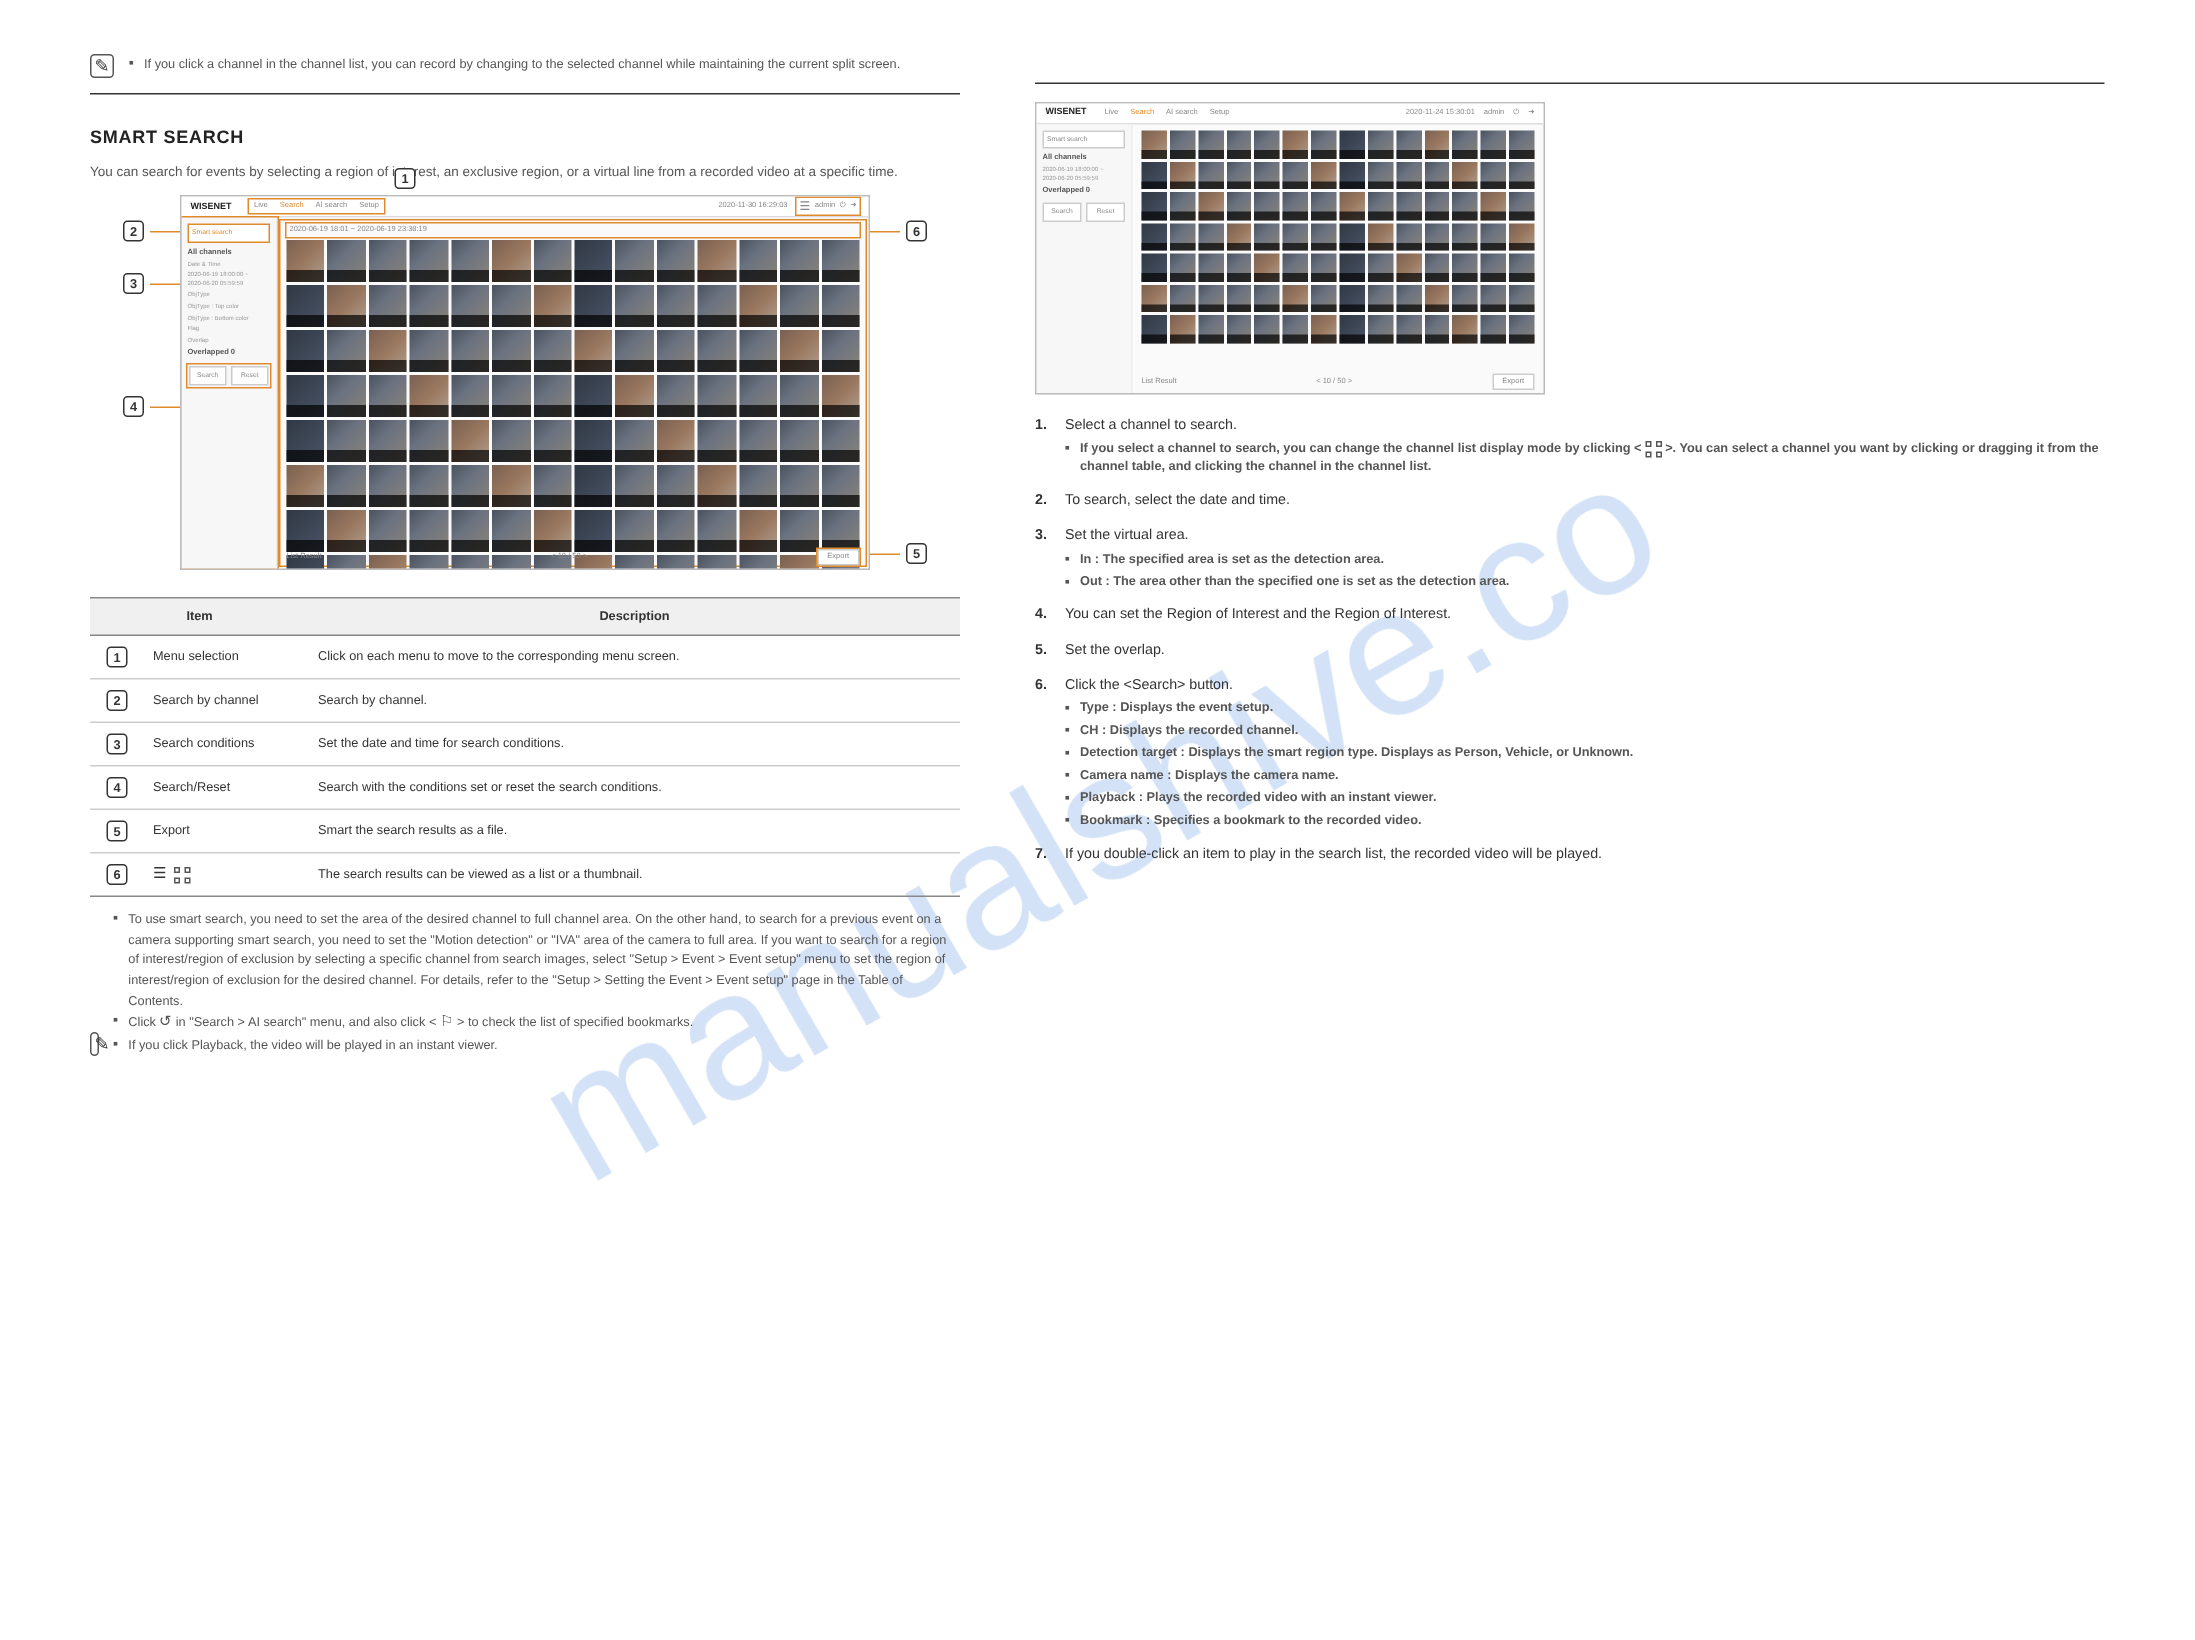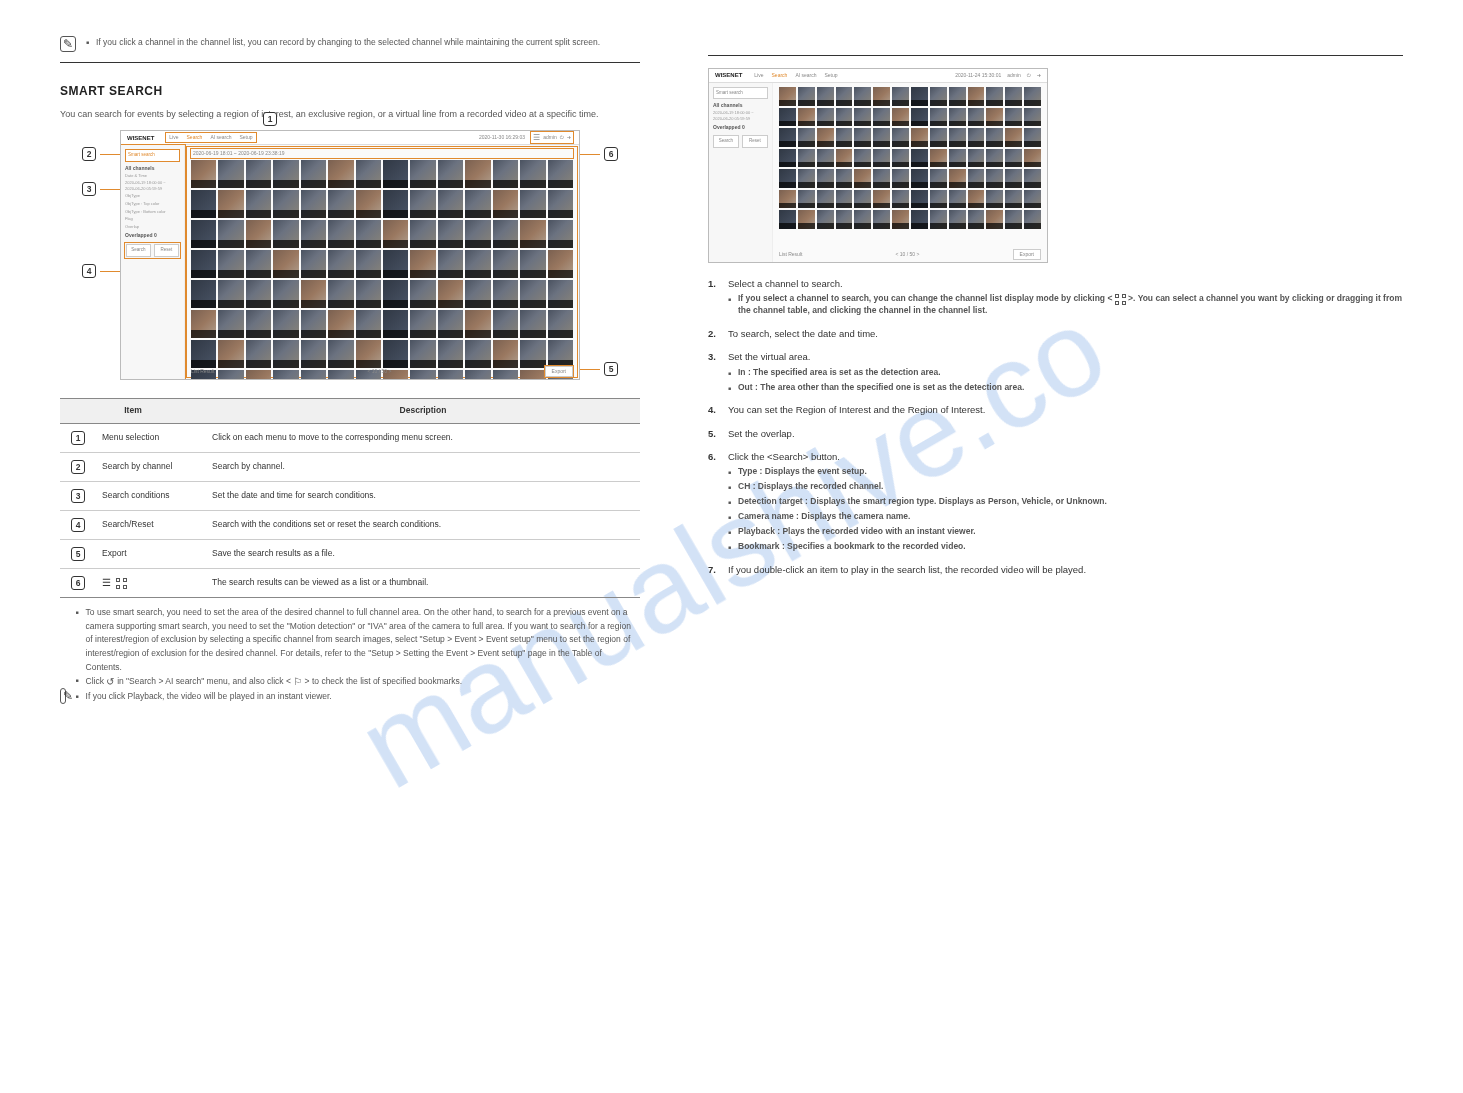--- a/index.html
+++ b/index.html
@@ -20,21 +20,21 @@
     font-size: 120px;
     color: rgba(80, 140, 220, 0.25);
     font-weight: 300;
     pointer-events: none;
     z-index: 0;
     white-space: nowrap;
   }
   .page {
     position: relative;
     display: flex;
-    gap: 68px;
+    gap: 50px;
   }
   .col {
     flex: 1;
     min-width: 0;
   }
   .col-left { flex: 0 0 580px; }
   .col-right { flex: 1; }
   .hr-top {
     border: none;
     border-top: 1px solid #333;
@@ -484,21 +484,21 @@
           <td>Set the date and time for search conditions.</td>
         </tr>
         <tr>
           <td><span class="callout-num">4</span></td>
           <td>Search/Reset</td>
           <td>Search with the conditions set or reset the search conditions.</td>
         </tr>
         <tr>
           <td><span class="callout-num">5</span></td>
           <td>Export</td>
-          <td>Save the search results as a file.</td>
+          <td>Smart the search results as a file.</td>
         </tr>
         <tr>
           <td><span class="callout-num">6</span></td>
           <td>
             <span class="icon-inline list-icon"></span>&nbsp;
             <span class="grid2-icon"><span></span><span></span><span></span><span></span></span>
           </td>
           <td>The search results can be viewed as a list or a thumbnail.</td>
         </tr>
       </tbody>

